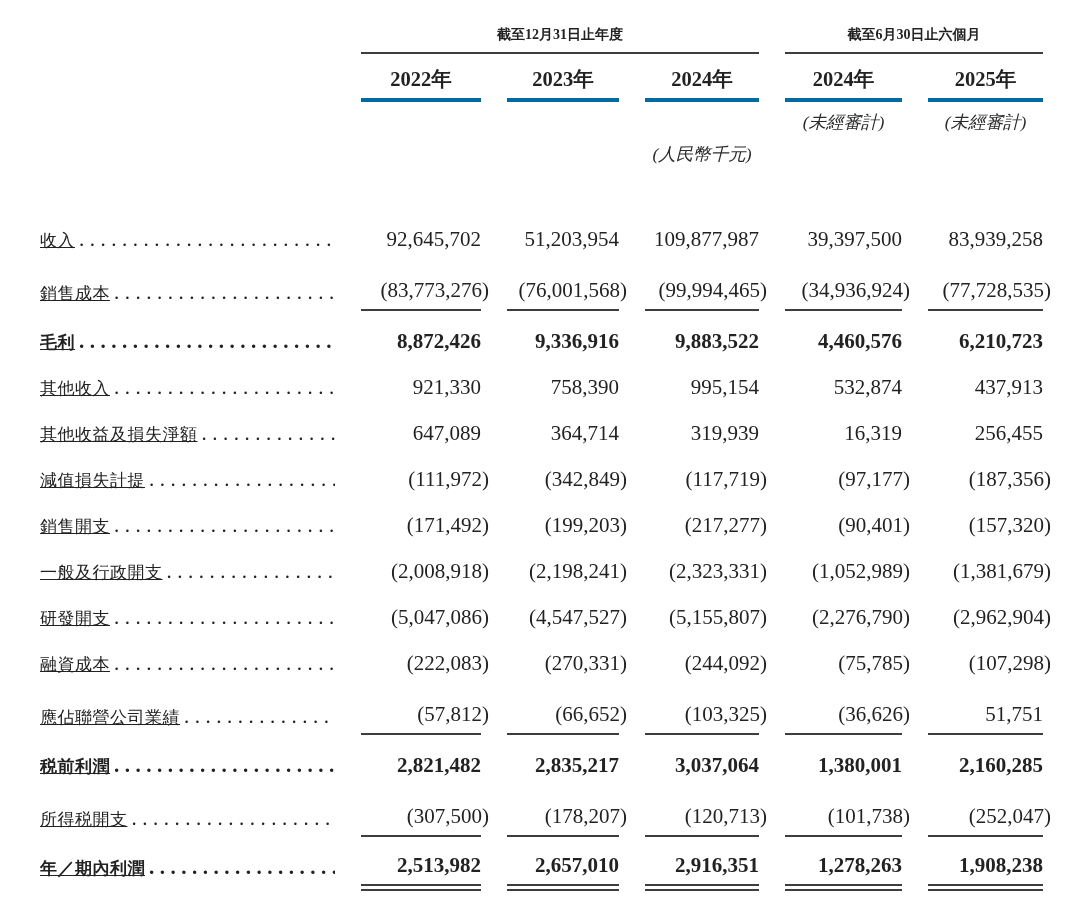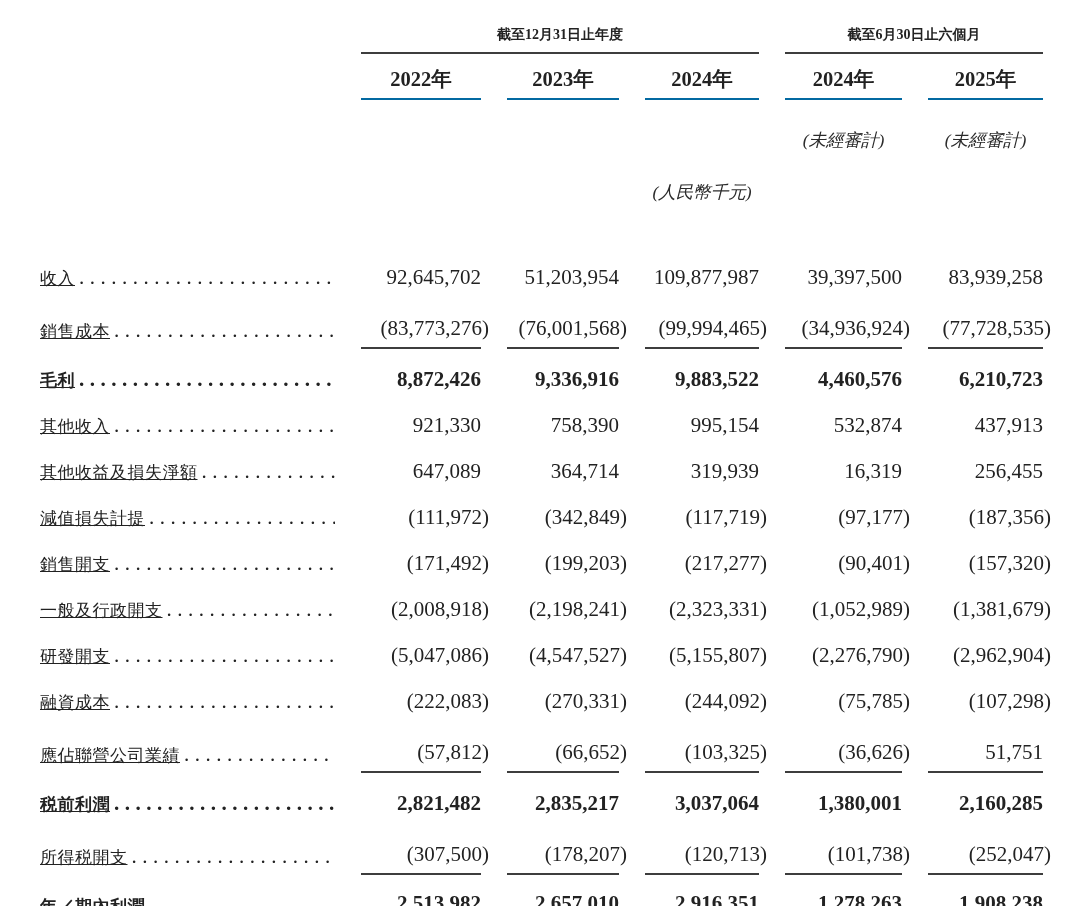--- a/index.html
+++ b/index.html
@@ -32,28 +32,28 @@
     border-bottom: 2px solid #3d3d3d;
     white-space: nowrap;
   }
   .group-annual { grid-column: 2 / span 3; }
   .group-interim { grid-column: 5 / span 2; }
   .year-row .ycell {
     text-align: center;
     font-weight: 700;
     font-size: 20.5px;
     padding: 11px 0 5px 0;
-    border-bottom: 2px solid #0369a1;
+    border-bottom: 4px solid #0369a1;
     white-space: nowrap;
   }
   .subnote-row .note, .unit-row .note {
     text-align: center;
     font-style: italic;
     font-size: 17.5px;
-    padding-top: 28px;
+    padding-top: 8px;
     white-space: nowrap;
     color: #2b2b2b;
   }
   
   .tbody { margin-top: 46px; }
   .row {
     height: 46px;
     align-items: end;
   }
   .row.rule { height: 53px; margin-bottom: 3px; }

